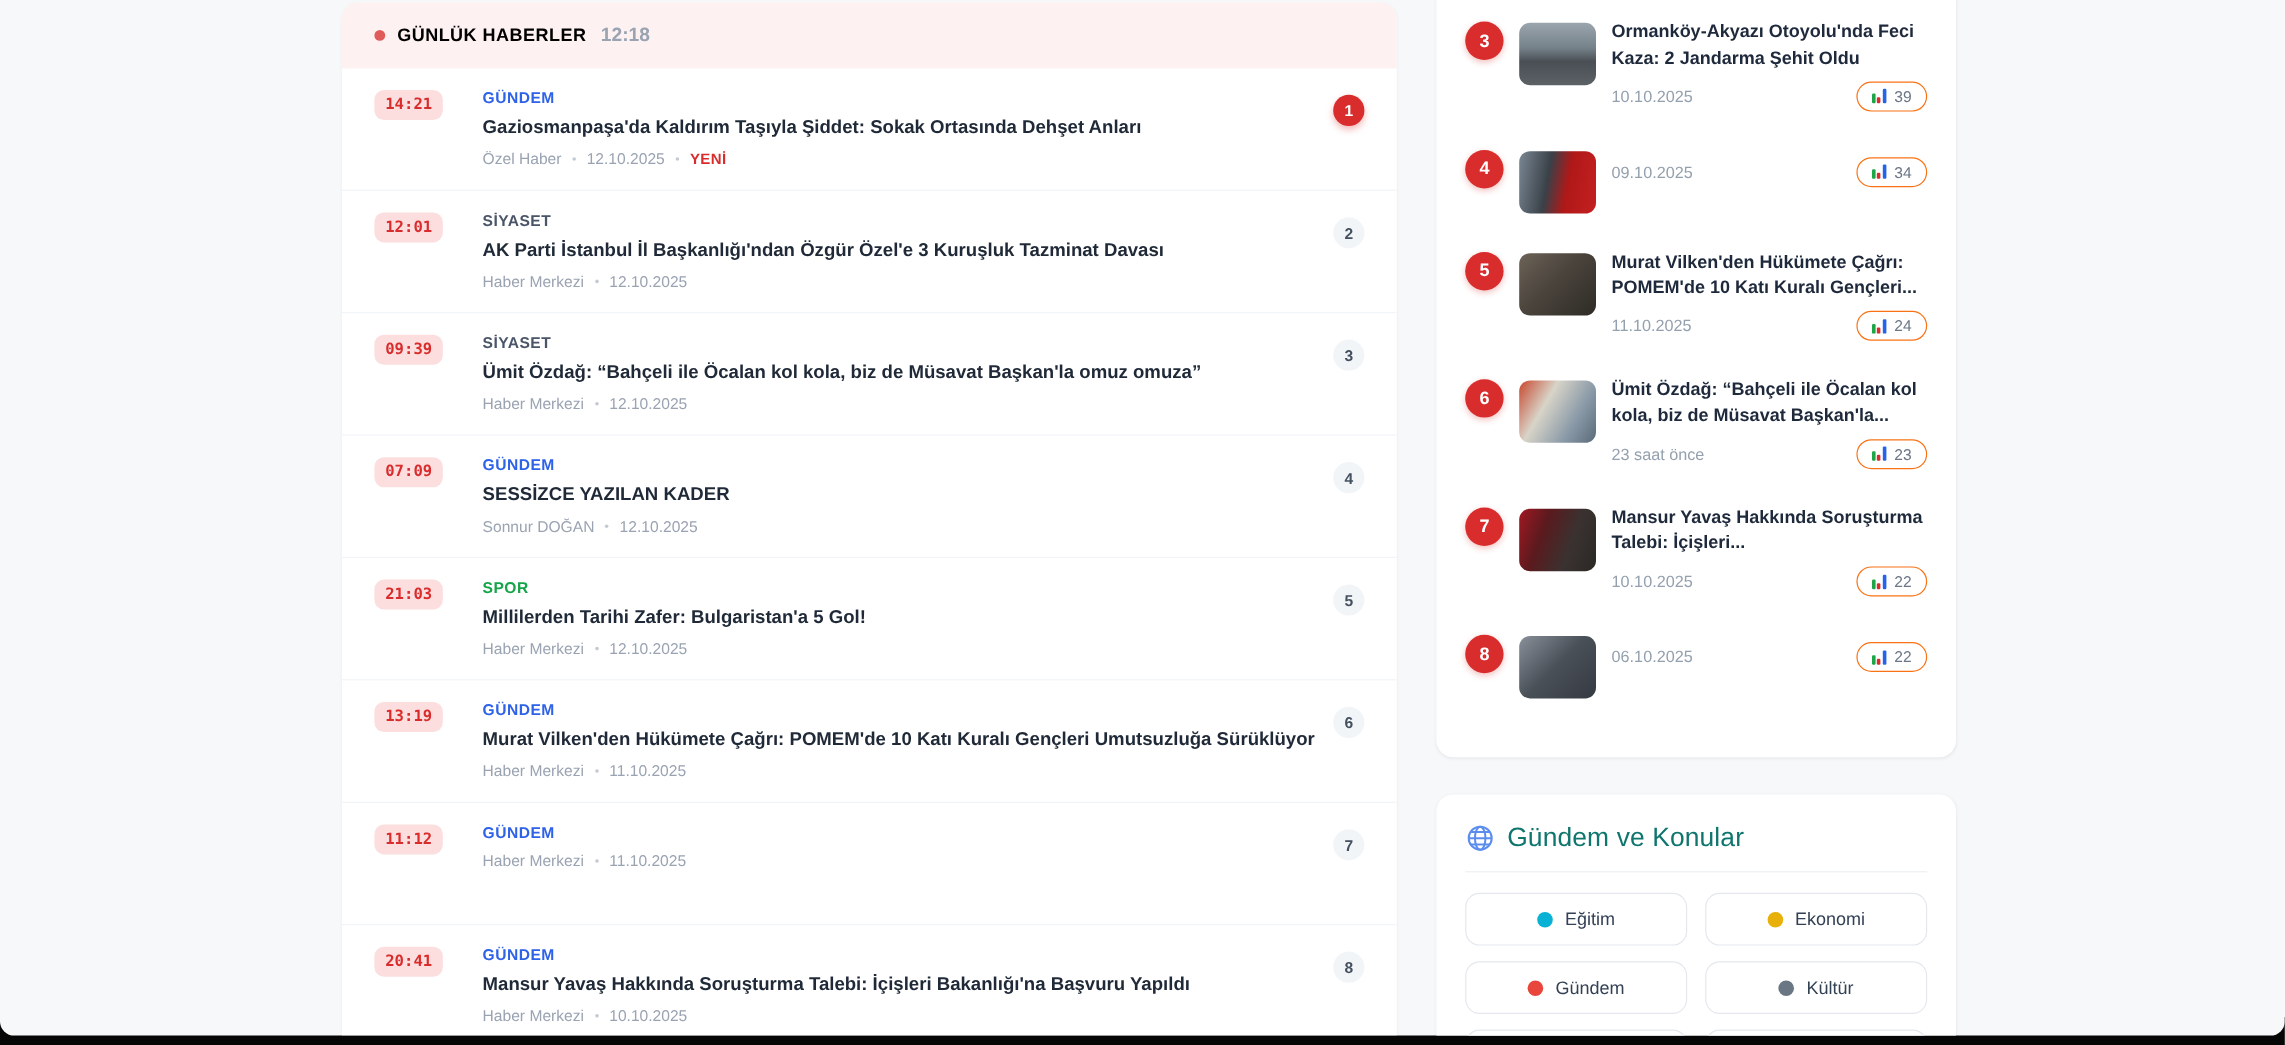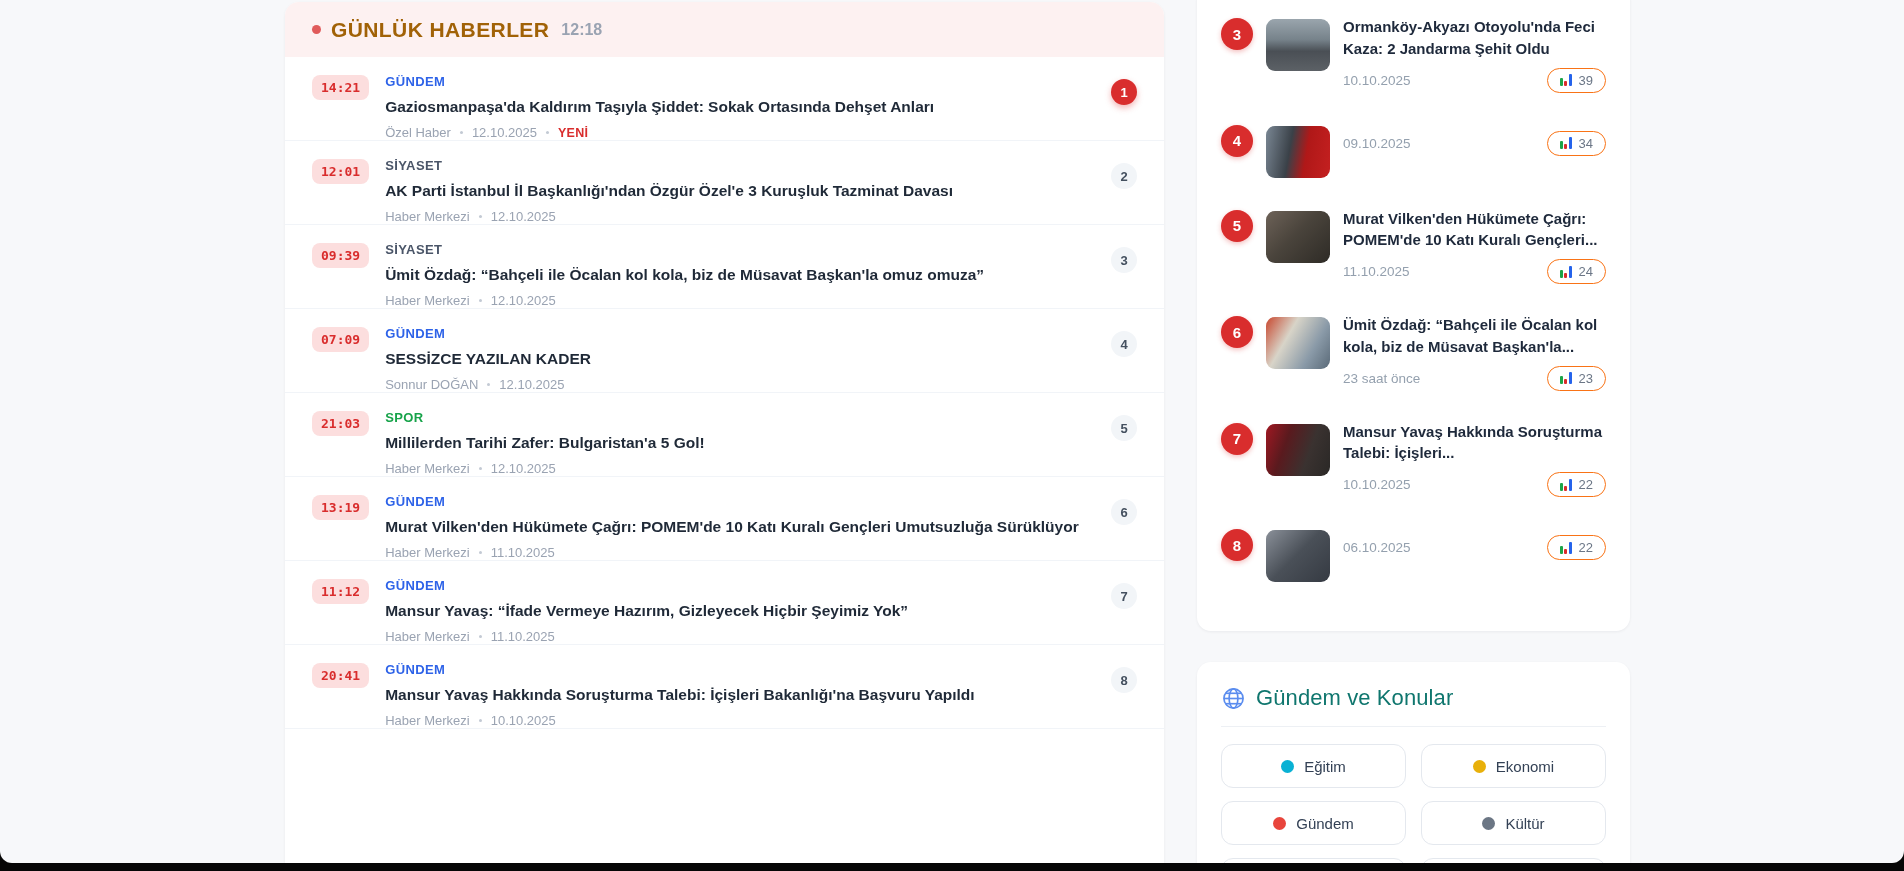--- a/index.html
+++ b/index.html
@@ -25,28 +25,28 @@
     border-radius:14px 14px 0 0;
     box-shadow:0 1px 3px rgba(15,23,42,.06);
     overflow:hidden;
   }
   .main-header {
     height:55px; background:#fdf1f1;
     display:flex; align-items:center; gap:10px;
     padding:0 27px;
   }
   .live-dot { width:9px; height:9px; border-radius:50%; background:#e05b5b; }
-  .main-title { color:#a16207; font-size:21px; font-weight:700; letter-spacing:.4px; }
+  .main-title { color:#000000; font-size:15px; font-weight:700; letter-spacing:.4px; }
   .main-time { color:#9aa3b2; font-size:16px; font-weight:700; margin-left:2px; }
 
   .news-item {
-    display:flex; align-items:flex-start; gap:16px;
+    display:flex; align-items:flex-start; gap:33px;
     padding:17px 27px 16px 27px;
     border-bottom:1px solid #f1f4f8;
-    height:84px;
+    height:102px;
     cursor:pointer;
   }
   .time-badge {
     font-family:"DejaVu Sans Mono","Liberation Mono",monospace;
     font-size:13px; font-weight:700; color:#d92d2d;
     background:#fcdede; border-radius:8px;
     padding:5px 9px; margin-top:1px; flex-shrink:0;
   }
   .news-body { flex:1; display:flex; flex-direction:column; gap:9px; min-width:0; }
   .news-category { font-size:13px; font-weight:700; letter-spacing:.4px; }
@@ -224,21 +224,20 @@
               <span>11.10.2025</span>
 
             </div>
           </div>
           <span class="rank-badge">6</span>
         </article>
         <article class="news-item">
           <span class="time-badge">11:12</span>
           <div class="news-body">
             <span class="news-category" style="color: rgb(46, 99, 232);">GÜNDEM</span>
-            <h3 class="news-title">Mansur Yavaş: “İfade Vermeye Hazırım, Gizleyecek Hiçbir Şeyimiz Yok”</h3>
             <div class="news-meta">
               <span>Haber Merkezi</span>
               <span class="meta-dot"></span>
               <span>11.10.2025</span>
 
             </div>
           </div>
           <span class="rank-badge">7</span>
         </article>
         <article class="news-item">

